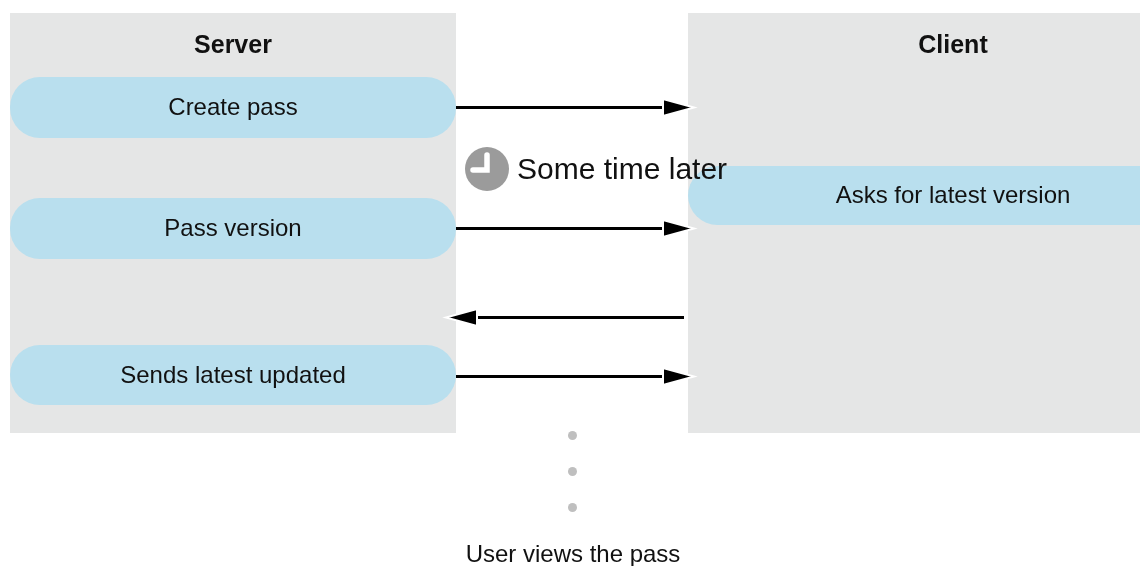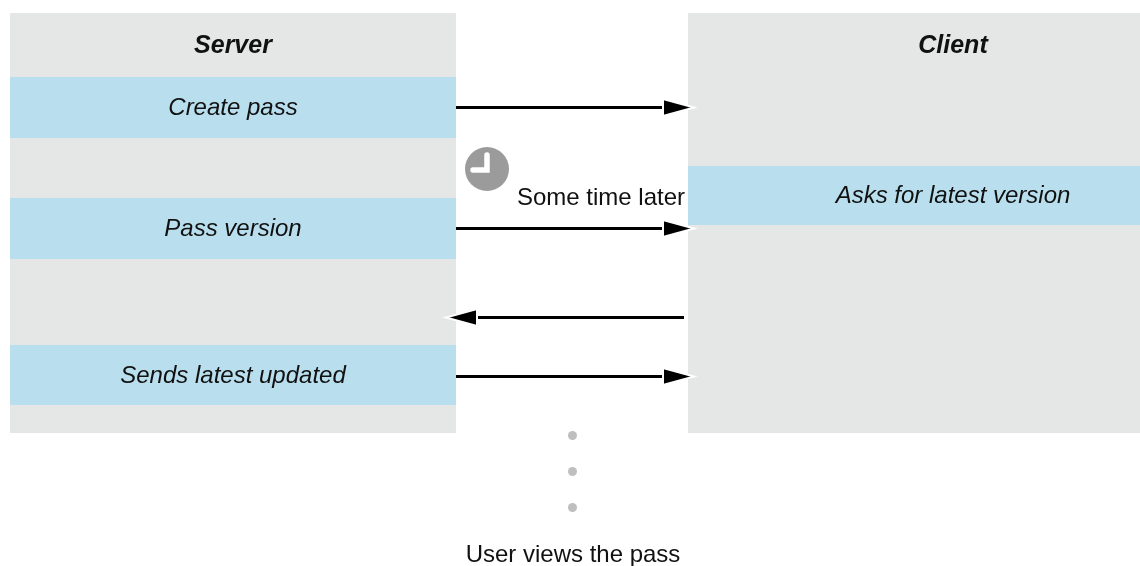--- a/index.html
+++ b/index.html
@@ -10,52 +10,50 @@
     background: #ffffff;
     font-family: "Liberation Sans", "DejaVu Sans", sans-serif;
     color: var(--text, #111111);
     overflow: hidden;
   }
   .col {
     position: absolute;
     top: 13px;
     height: 420px;
     background: var(--panel_gray, #e5e6e6);
-    font-style: italic;
   }
   .col-left  { left: 10px;  width: 446px; }
   .col-right { left: 688px; width: 530px; }
   .row {
     display: flex;
     align-items: center;
     justify-content: center;
     font-size: 24px;
     line-height: 1.1;
   }
   .row.header { font-size: 25px; font-weight: bold; }
-  .row.blue   { background: var(--row_blue, #b9dfee); }
+  .row.blue   { background: var(--row_blue, #b9dfee); border-radius: 30px; }
   .h64 { height: 64px; } .h61 { height: 61px; } .h60 { height: 60px; }
   .h59 { height: 59px; } .h86 { height: 86px; } .h29 { height: 29px; }
   .h28 { height: 28px; }
   .overlay {
     position: absolute;
     left: 0; top: 0;
     width: 1140px; height: 566px;
     pointer-events: none;
   }
   .arrow-line { stroke: var(--arrow, #000000); stroke-width: 3; }
   .arrow-head { fill: var(--arrow, #000000); stroke: #ffffff; stroke-width: 2; }
   .clock-body { fill: var(--clock_gray, #9b9b9b); }
   .clock-hands { stroke: #ffffff; stroke-width: 5.5; stroke-linecap: round; fill: none; }
   .time-note {
     position: absolute;
     left: 517px; top: 155px;
-    font-size: 24px; line-height: 28px;
+    font-size: 30px; line-height: 28px;
     white-space: nowrap;
-    margin-top: 28px;
   }
   .dots {
     position: absolute;
     left: 568px; top: 431px;
     display: flex; flex-direction: column; gap: 27px;
   }
   .dot {
     width: 9px; height: 9px; border-radius: 50%;
     background: var(--dot_gray, #bfbfbf);
   }

